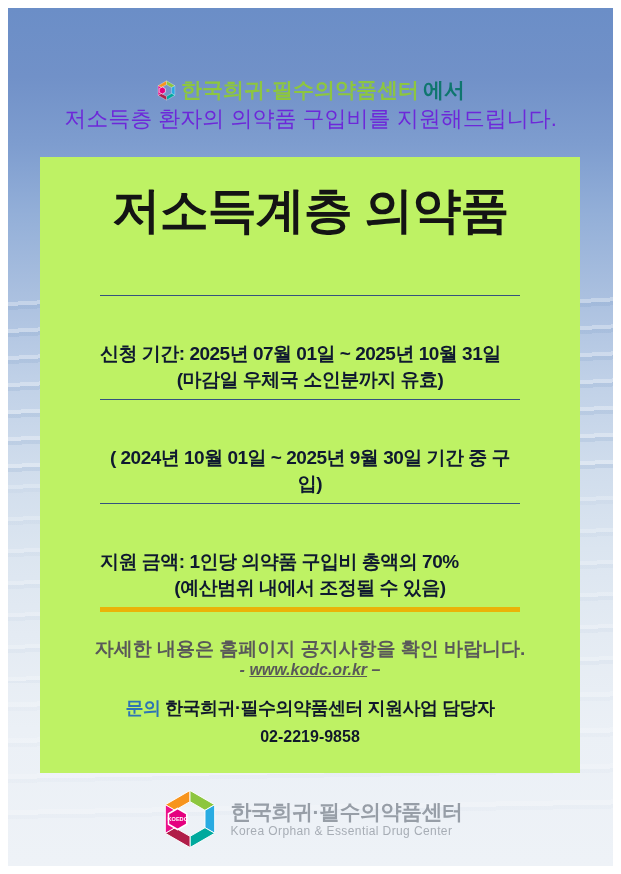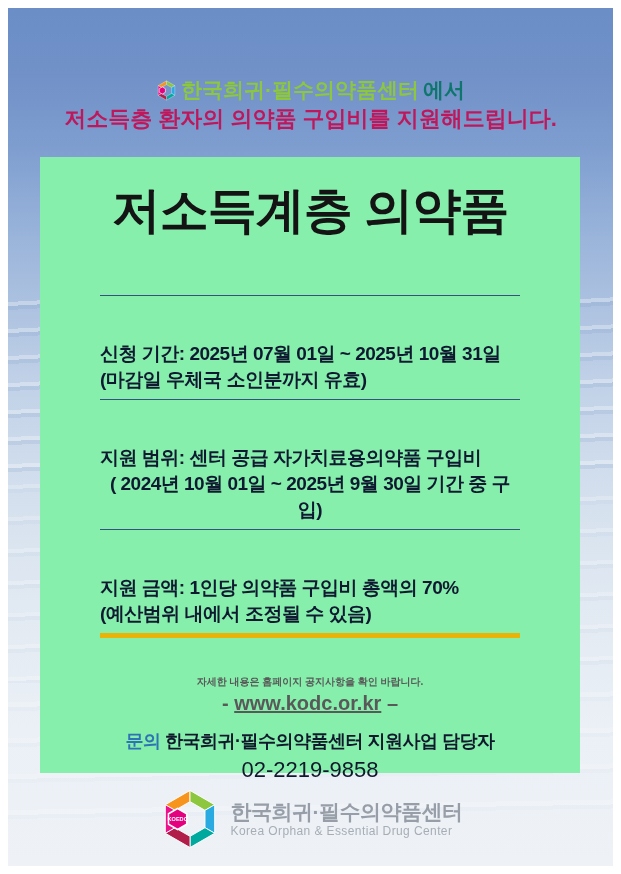--- a/index.html
+++ b/index.html
@@ -28,47 +28,47 @@
   .streaks.s3{top:680px;height:140px;opacity:.25;
     background:repeating-linear-gradient(179deg,
       rgba(255,255,255,0) 0 14px, rgba(255,255,255,.7) 14px 19px,
       rgba(150,170,200,.18) 19px 23px, rgba(255,255,255,0) 23px 36px);}
 
   
   .top-header{position:absolute;left:0;top:76px;width:100%;text-align:center;line-height:28px;}
   .top-header .l1{font-size:21px;font-weight:700;display:flex;align-items:center;justify-content:center;gap:4px;}
   .top-header .org{color:#8dc63f;}
   .top-header .suffix{color:#0f766e;}
-  .top-header .l2{font-size:22px;font-weight:700;color:#be185d;margin-top:1px;}
+  .top-header .l2{font-size:22px;font-weight:400;color:#6d28d9;margin-top:1px;}
   .mini-logo{width:21px;height:21px;display:inline-block;vertical-align:middle;}
 
   
   .card{
     position:absolute;left:40px;top:157px;width:540px;height:616px;
-    background:#86efac;text-align:center;
+    background:#bef264;text-align:center;
   }
   .title{margin-top:22px;font-size:49px;line-height:62px;font-weight:800;color:#141414;letter-spacing:-1px;}
   .title .hl{color:#3e7cc0;}
 
   
   .info-table{width:420px;margin:54px auto 0 auto;border-top:1.5px solid #35517f;text-align:left;}
   .info-row{border-bottom:1.5px solid #35517f;padding:5px 0 6px 0;
     font-size:19px;line-height:26px;font-weight:700;color:#0f1930;letter-spacing:-0.5px;margin-top:40px;}
   .info-row:last-child{border-bottom:5px solid #eab308;}
-  .info-row .sub{}
+  .info-row .sub{text-align:center;}
   .info-row.sub-left .sub{text-align:center;}
   .info-row .sub:empty{display:none;}
 
   
-  .notice{margin-top:33px;color:#595959;font-size:10px;line-height:21px;font-weight:700;}
-  .urlline{color:#595959;font-size:20px;line-height:22px;font-weight:700;}
+  .notice{margin-top:26px;color:#595959;font-size:19px;line-height:21px;font-weight:700;}
+  .urlline{color:#595959;font-size:16px;line-height:22px;font-weight:700;font-style:italic;}
   .urlline .url{text-decoration:underline;color:#595959;cursor:pointer;}
   .contact{margin-top:14px;font-size:18px;line-height:27px;font-weight:800;color:#10182b;letter-spacing:-0.5px;}
   .contact .ask{color:#2e74b5;}
-  .phone{font-size:22px;line-height:29px;font-weight:400;color:#10182b;}
+  .phone{font-size:16px;line-height:29px;font-weight:700;color:#10182b;}
 
   
   .footer-logo{position:absolute;left:0;top:788px;width:100%;
     display:flex;align-items:center;justify-content:center;gap:10px;}
   .hex-logo{width:62px;height:62px;}
   .fl-text{text-align:left;}
   .fl-ko{font-size:21px;font-weight:700;color:#979ea7;letter-spacing:-0.5px;line-height:24px;}
   .fl-en{font-size:12px;font-weight:400;color:#a7adb5;letter-spacing:.4px;line-height:14px;}
 </style>
 </head>
@@ -101,21 +101,20 @@
   <div class="title">
     <div>저소득계층 의약품</div>
   </div>
 
   <div class="info-table">
     <div class="info-row">
       <div class="main"><span>신청 기간:</span> <span>2025년 07월 01일 ~ 2025년 10월 31일</span></div>
       <div class="sub">(마감일 우체국 소인분까지 유효)</div>
     </div>
     <div class="info-row sub-left">
-      <div class="main"><span>지원 범위:</span> <span>센터 공급 자가치료용의약품 구입비</span></div>
       <div class="sub">( 2024년 10월 01일 ~ 2025년 9월 30일 기간 중 구입)</div>
     </div>
     <div class="info-row">
       <div class="main"><span>지원 금액:</span> <span>1인당 의약품 구입비 총액의 70%</span></div>
       <div class="sub">(예산범위 내에서 조정될 수 있음)</div>
     </div>
   </div>
 
   <div class="notice">자세한 내용은 홈페이지 공지사항을 확인 바랍니다.</div>
   <div class="urlline">

